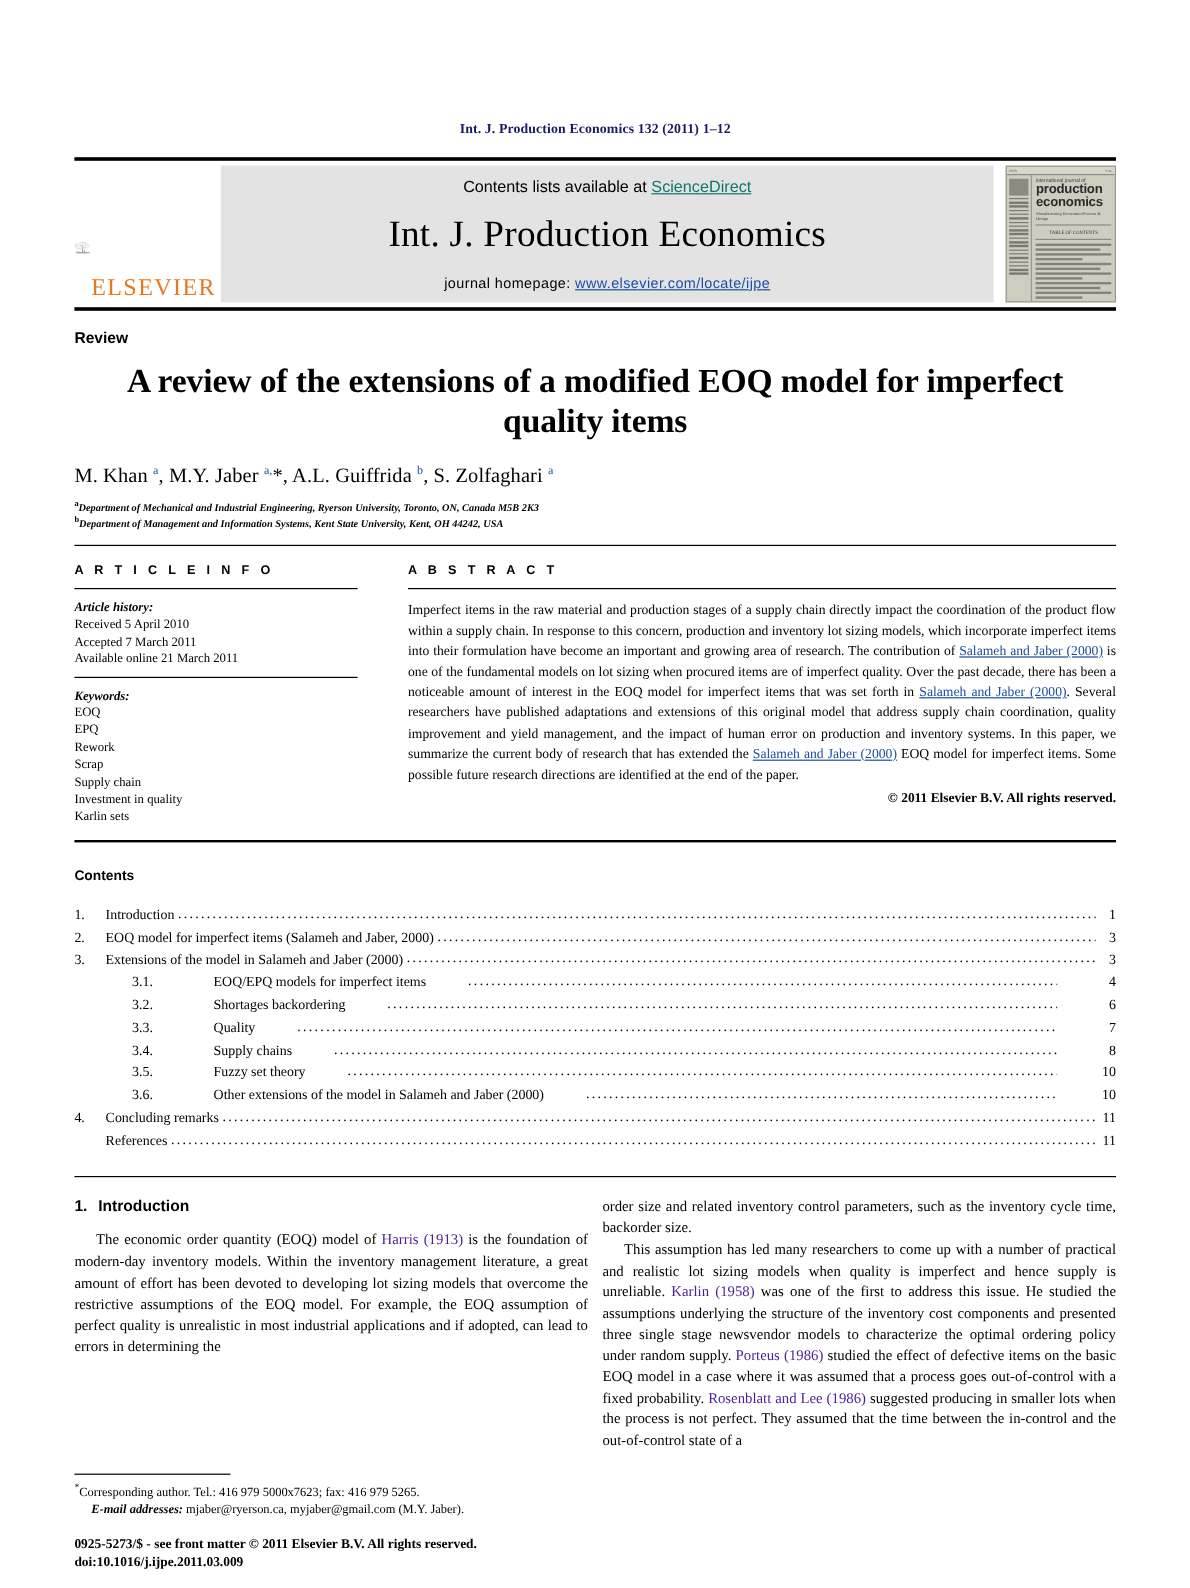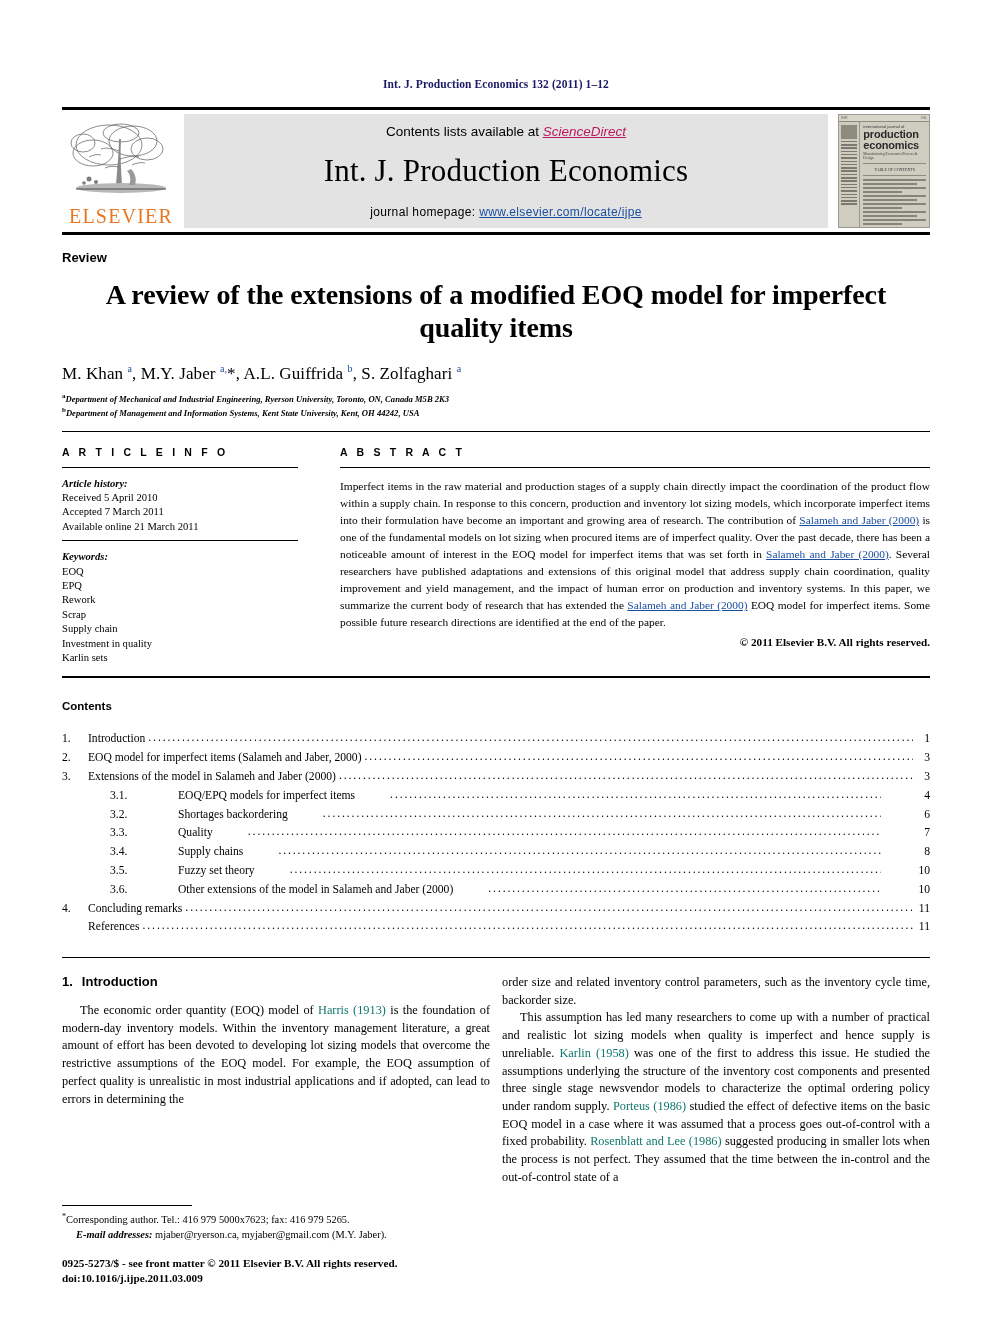--- a/index.html
+++ b/index.html
@@ -22,38 +22,39 @@
   }
 
   
   .running-head {
     text-align: center;
     font-size: 11.5px;
     color: #1a1a66;
     font-weight: 700;
     padding-top: 78px;
     letter-spacing: .1px;
+    margin-top: 24px;
   }
 
   
   .masthead {
     margin-top: 17px;
     border-top: 3px solid #000;
     border-bottom: 3px solid #000;
     display: flex;
     align-items: stretch;
     height: 128px;
     padding: 4px 0 4px 0;
   }
   .elsevier-logo {
     width: 118px;
     flex: 0 0 118px;
     display: flex;
-    flex-direction: column;
-    align-items: center;
+    flex-direction: row;
+    align-items: flex-end;
     justify-content: flex-end;
     padding-bottom: 2px;
   }
   .elsevier-tree { width: 104px; height: 86px; }
   .elsevier-word {
     font-family: "Liberation Serif", serif;
     color: #E87722;
     font-size: 20px;
     letter-spacing: 1.2px;
     line-height: 1;
@@ -68,21 +69,21 @@
     justify-content: center;
     padding: 6px 0;
     margin: 0 10px 0 4px;
   }
   .contents-line {
     font-family: "Liberation Sans", sans-serif;
     font-size: 13.5px;
     color: #000;
     margin-bottom: 14px;
   }
-  .contents-line .sd { color: #be185d; font-style: italic; }
+  .contents-line .sd { color: #0f766e; }
   .journal-title {
     font-family: "Liberation Serif", serif;
     font-size: 31px;
     letter-spacing: .2px;
     margin-bottom: 16px;
   }
   .homepage-line {
     font-family: "Liberation Sans", sans-serif;
     font-size: 12px;
     letter-spacing: .35px;
@@ -248,21 +249,21 @@
   .body-h2 .n { margin-right: 9px; }
   .para {
     font-size: 12.3px;
     line-height: 1.44;
     text-align: justify;
     text-indent: 18px;
     margin: 0;
   }
   .para + .para { margin-top: 0; }
   .para.noindent { text-indent: 0; }
-  .para .ref { color: #0f766e; margin-top: 36px; }
+  .para .ref { color: #4c1d95; margin-top: 36px; }
 
   
   .footnote-area {
     position: absolute;
     left: 62px;
     bottom: 36px;
     width: 430px;
   }
   .fn-rule { border-top: 1px solid #000; width: 130px; margin-bottom: 5px; }
   .fn-line {

